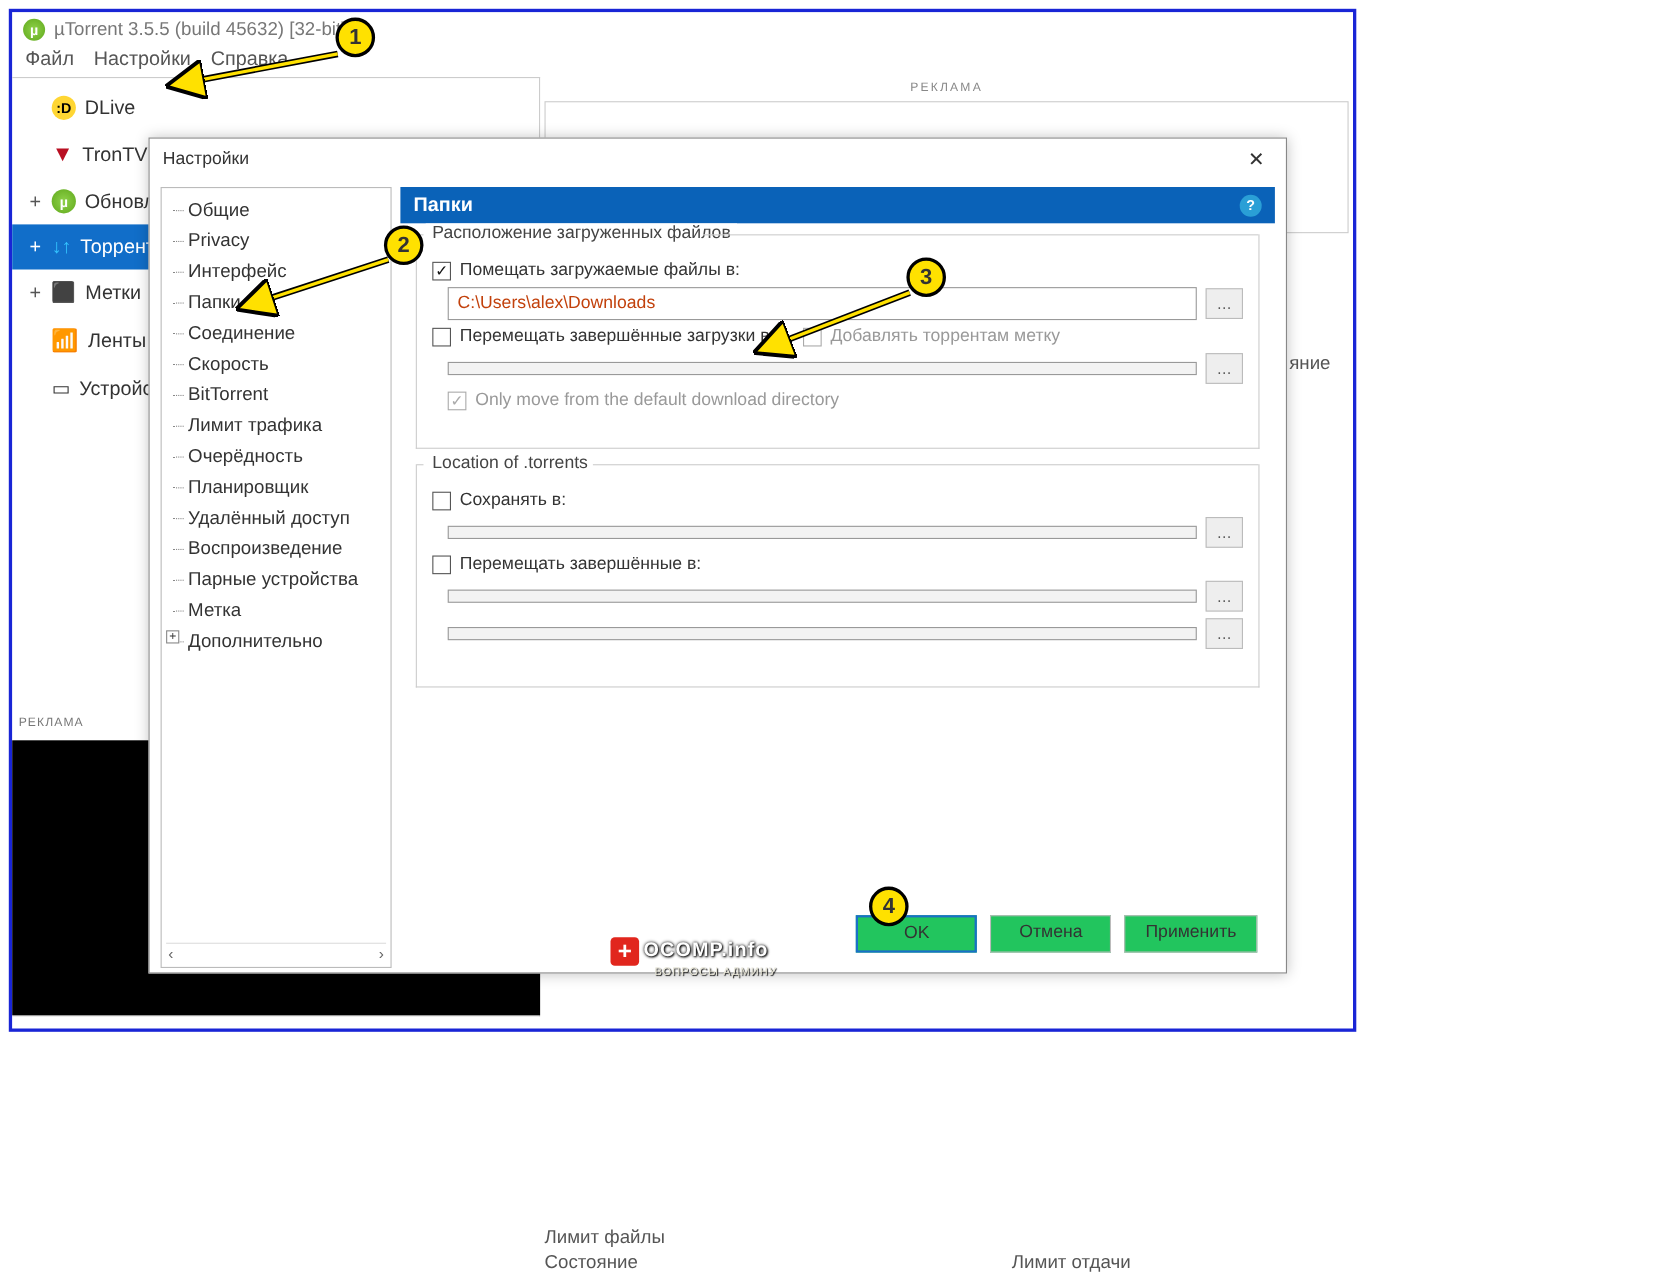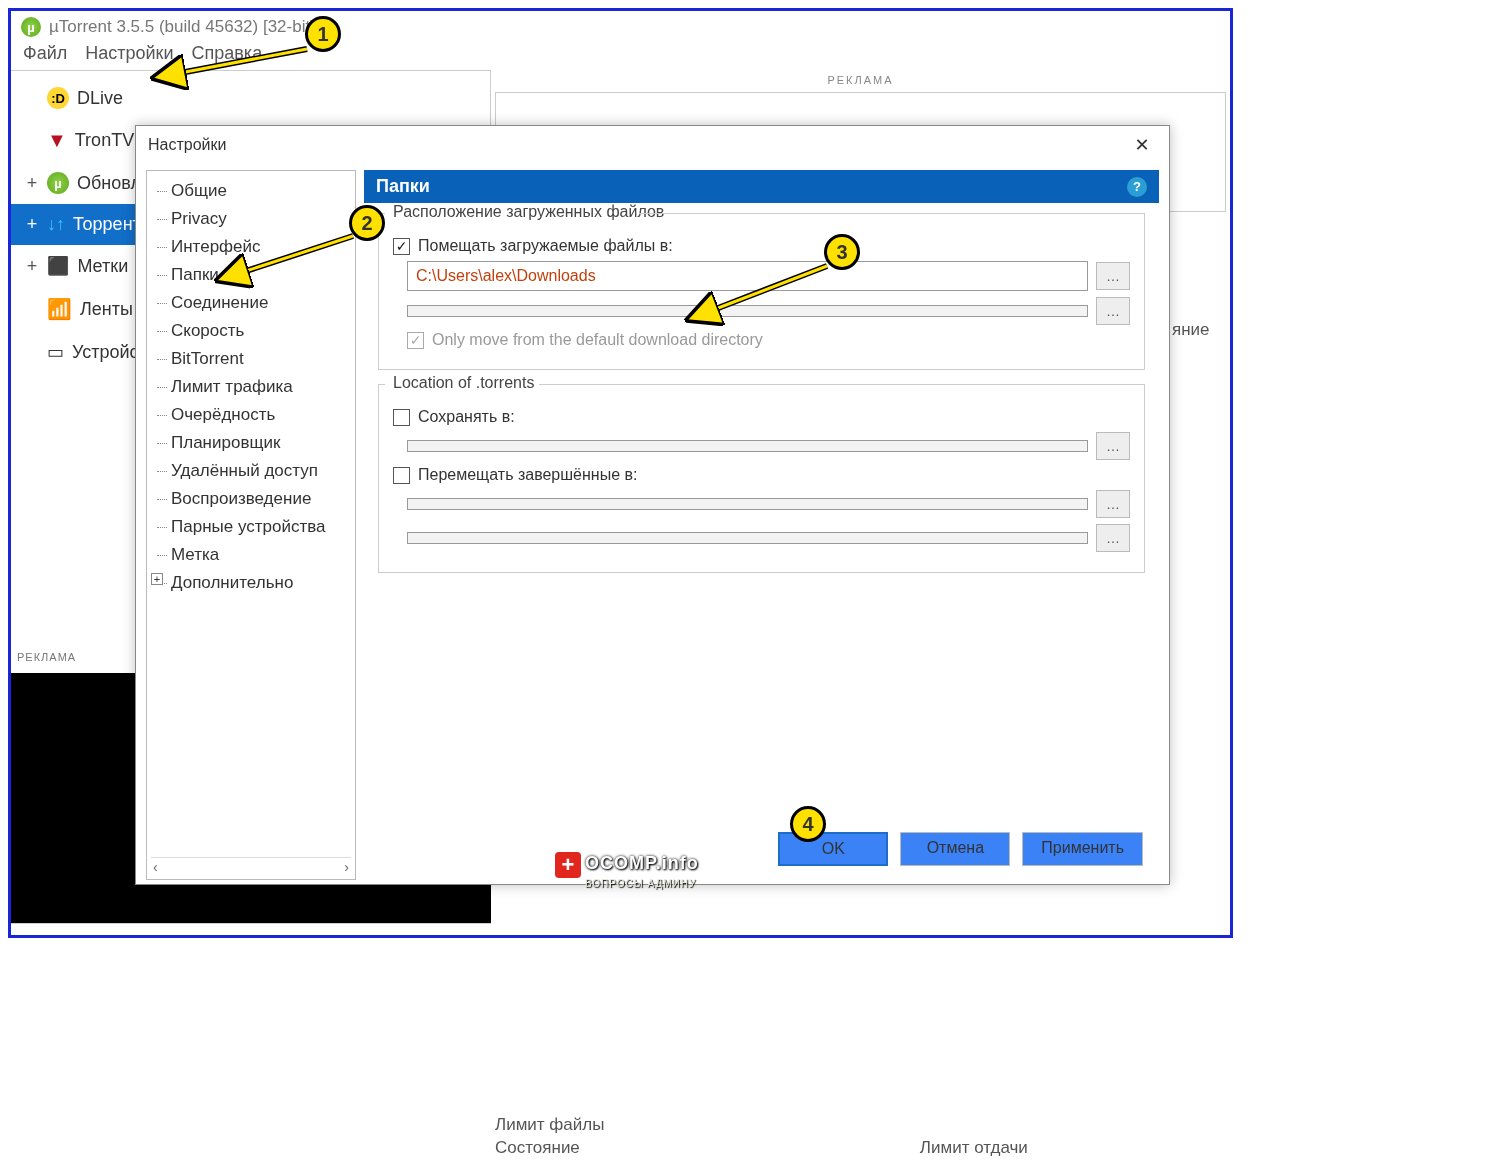--- a/index.html
+++ b/index.html
@@ -98,57 +98,57 @@
 .tree li.selected { font-weight:normal; }
 .tree li .plus { position:absolute;left:0;top:4px;width:12px;height:12px;border:1px solid #888;font-size:11px;line-height:10px;text-align:center;background:#fff;}
 .tree-scroll { position:absolute;left:4px;right:4px;bottom:4px;height:18px;display:flex;align-items:center;justify-content:space-between;border-top:1px solid #ddd;padding:0 2px;color:#666;}
 .panel { flex:1; display:flex;flex-direction:column; }
 .panel-header {
   background:#0a62b8;color:#fff;padding:6px 12px;font-size:18px;font-weight:bold;
   display:flex;justify-content:space-between;align-items:center;
 }
 .help-icon { width:20px;height:20px;border-radius:50%;background:#2a9fd6;display:flex;align-items:center;justify-content:center;font-size:13px;}
 .panel-body { padding:10px 14px 4px 14px; flex:1; overflow:auto;}
-.groupbox { border:1px solid #ccc; border-top:none; position:relative; margin-bottom:14px; padding:18px 14px 14px 14px; }
+.groupbox { border:1px solid #ccc; border-top:none; position:relative; margin-bottom:14px; padding:18px 14px 28px 14px; }
 .groupbox .legend { position:absolute; top:-10px; left:8px; background:#fff; padding:0 6px; font-size:16px; color:#444; }
 .groupbox::before { content:""; position:absolute; top:0; left:0; width:6px; border-top:1px solid #ccc;}
 .groupbox::after { content:""; position:absolute; top:0; right:0; left:260px; border-top:1px solid #ccc;}
 .groupbox.g2::after { left:160px; }
 .row { display:flex; align-items:center; gap:8px; margin:6px 0; }
 .chk { width:17px;height:17px;border:1px solid #555;display:flex;align-items:center;justify-content:center;font-size:14px;line-height:1;background:#fff;}
 .chk.checked::after{content:"✓";color:#111;}
 .chk.disabled{border-color:#aaa;color:#aaa;}
 .chk.disabled.checked::after{color:#aaa;}
 .lbl { font-size:16px; color:#333; }
 .lbl.disabled{color:#999;}
 .pathbox { flex:1; border:1px solid #999; padding:5px 8px; font-size:16px; background:#fff;color:#c2410c;margin-left:14px;}
 .pathbox.disabled{background:#f3f3f3;color:#aaa;}
 .browse { width:34px;height:28px;background:#eee;border:1px solid #bbb;display:flex;align-items:center;justify-content:center;color:#555;}
 .dlg-buttons { display:flex; justify-content:flex-end; gap:12px; padding:10px 16px 14px 0;}
-.btn { min-width:110px; padding:6px 18px; background:#3b82f6;border:1px solid #bbb; font-size:16px;text-align:center;}
+.btn { min-width:110px; padding:6px 18px; background:#22c55e;border:1px solid #bbb; font-size:16px;text-align:center;}
 .btn.primary { border:2px solid #1a6fc9; }
 
 
 .callout {
   position:absolute; width:36px;height:36px;border-radius:50%;
   background:#ffe100; border:3px solid #000; display:flex;align-items:center;justify-content:center;
   font-weight:bold; font-size:20px; z-index:50;
 }
 .arrow {
   position:absolute; z-index:49;
 }
 .arrow svg { overflow:visible; }
 
 .watermark {
   position:absolute; left:555px; top:852px; z-index:60;
   font-family:Arial,sans-serif;
 }
 .watermark .plus { display:inline-block;width:26px;height:26px;background:#e1261d;color:#fff;font-weight:bold;font-size:22px;text-align:center;line-height:26px;border-radius:4px;margin-right:4px;vertical-align:middle;}
 .watermark .t1 { color:#fff;text-shadow:0 0 3px #000,1px 1px 2px #000;font-weight:bold;font-size:18px;letter-spacing:1px;}
-.watermark .t2 { display:block;color:#e8e6d7;text-shadow:1px 1px 1px #000;font-size:10px;letter-spacing:1px;margin-left:30px;}
+.watermark .t2 { display:block;color:#e8e6d7;text-shadow:1px 1px 1px #000;font-size:10px;letter-spacing:1px;margin-left:40px;}
 .bg-text-right { position:absolute; top:320px; left:1172px; color:#555; font-size:17px;}
 </style>
 </head>
 <body>
 
 <div class="outer">
   <div class="titlebar">
     <span class="utorrent-icon">µ</span>
     <span>µTorrent 3.5.5  (build 45632) [32-bit]</span>
   </div>
@@ -253,20 +253,26 @@
           <span class="legend">Расположение загруженных файлов</span>
           <div class="row">
             <span class="chk checked"></span>
             <span class="lbl">Помещать загружаемые файлы в:</span>
           </div>
           <div class="row">
             <span class="pathbox">C:\Users\alex\Downloads</span>
             <span class="browse">…</span>
           </div>
           <div class="row">
+            <span class="chk"></span>
+            <span class="lbl">Перемещать завершённые загрузки в:</span>
+            <span class="chk disabled" style="margin-left:18px"></span>
+            <span class="lbl disabled">Добавлять торрентам метку</span>
+          </div>
+          <div class="row">
             <span class="pathbox disabled"></span>
             <span class="browse">…</span>
           </div>
           <div class="row" style="margin-left:14px">
             <span class="chk disabled checked"></span>
             <span class="lbl disabled">Only move from the default download directory</span>
           </div>
         </div>
 
         <div class="groupbox g2">

